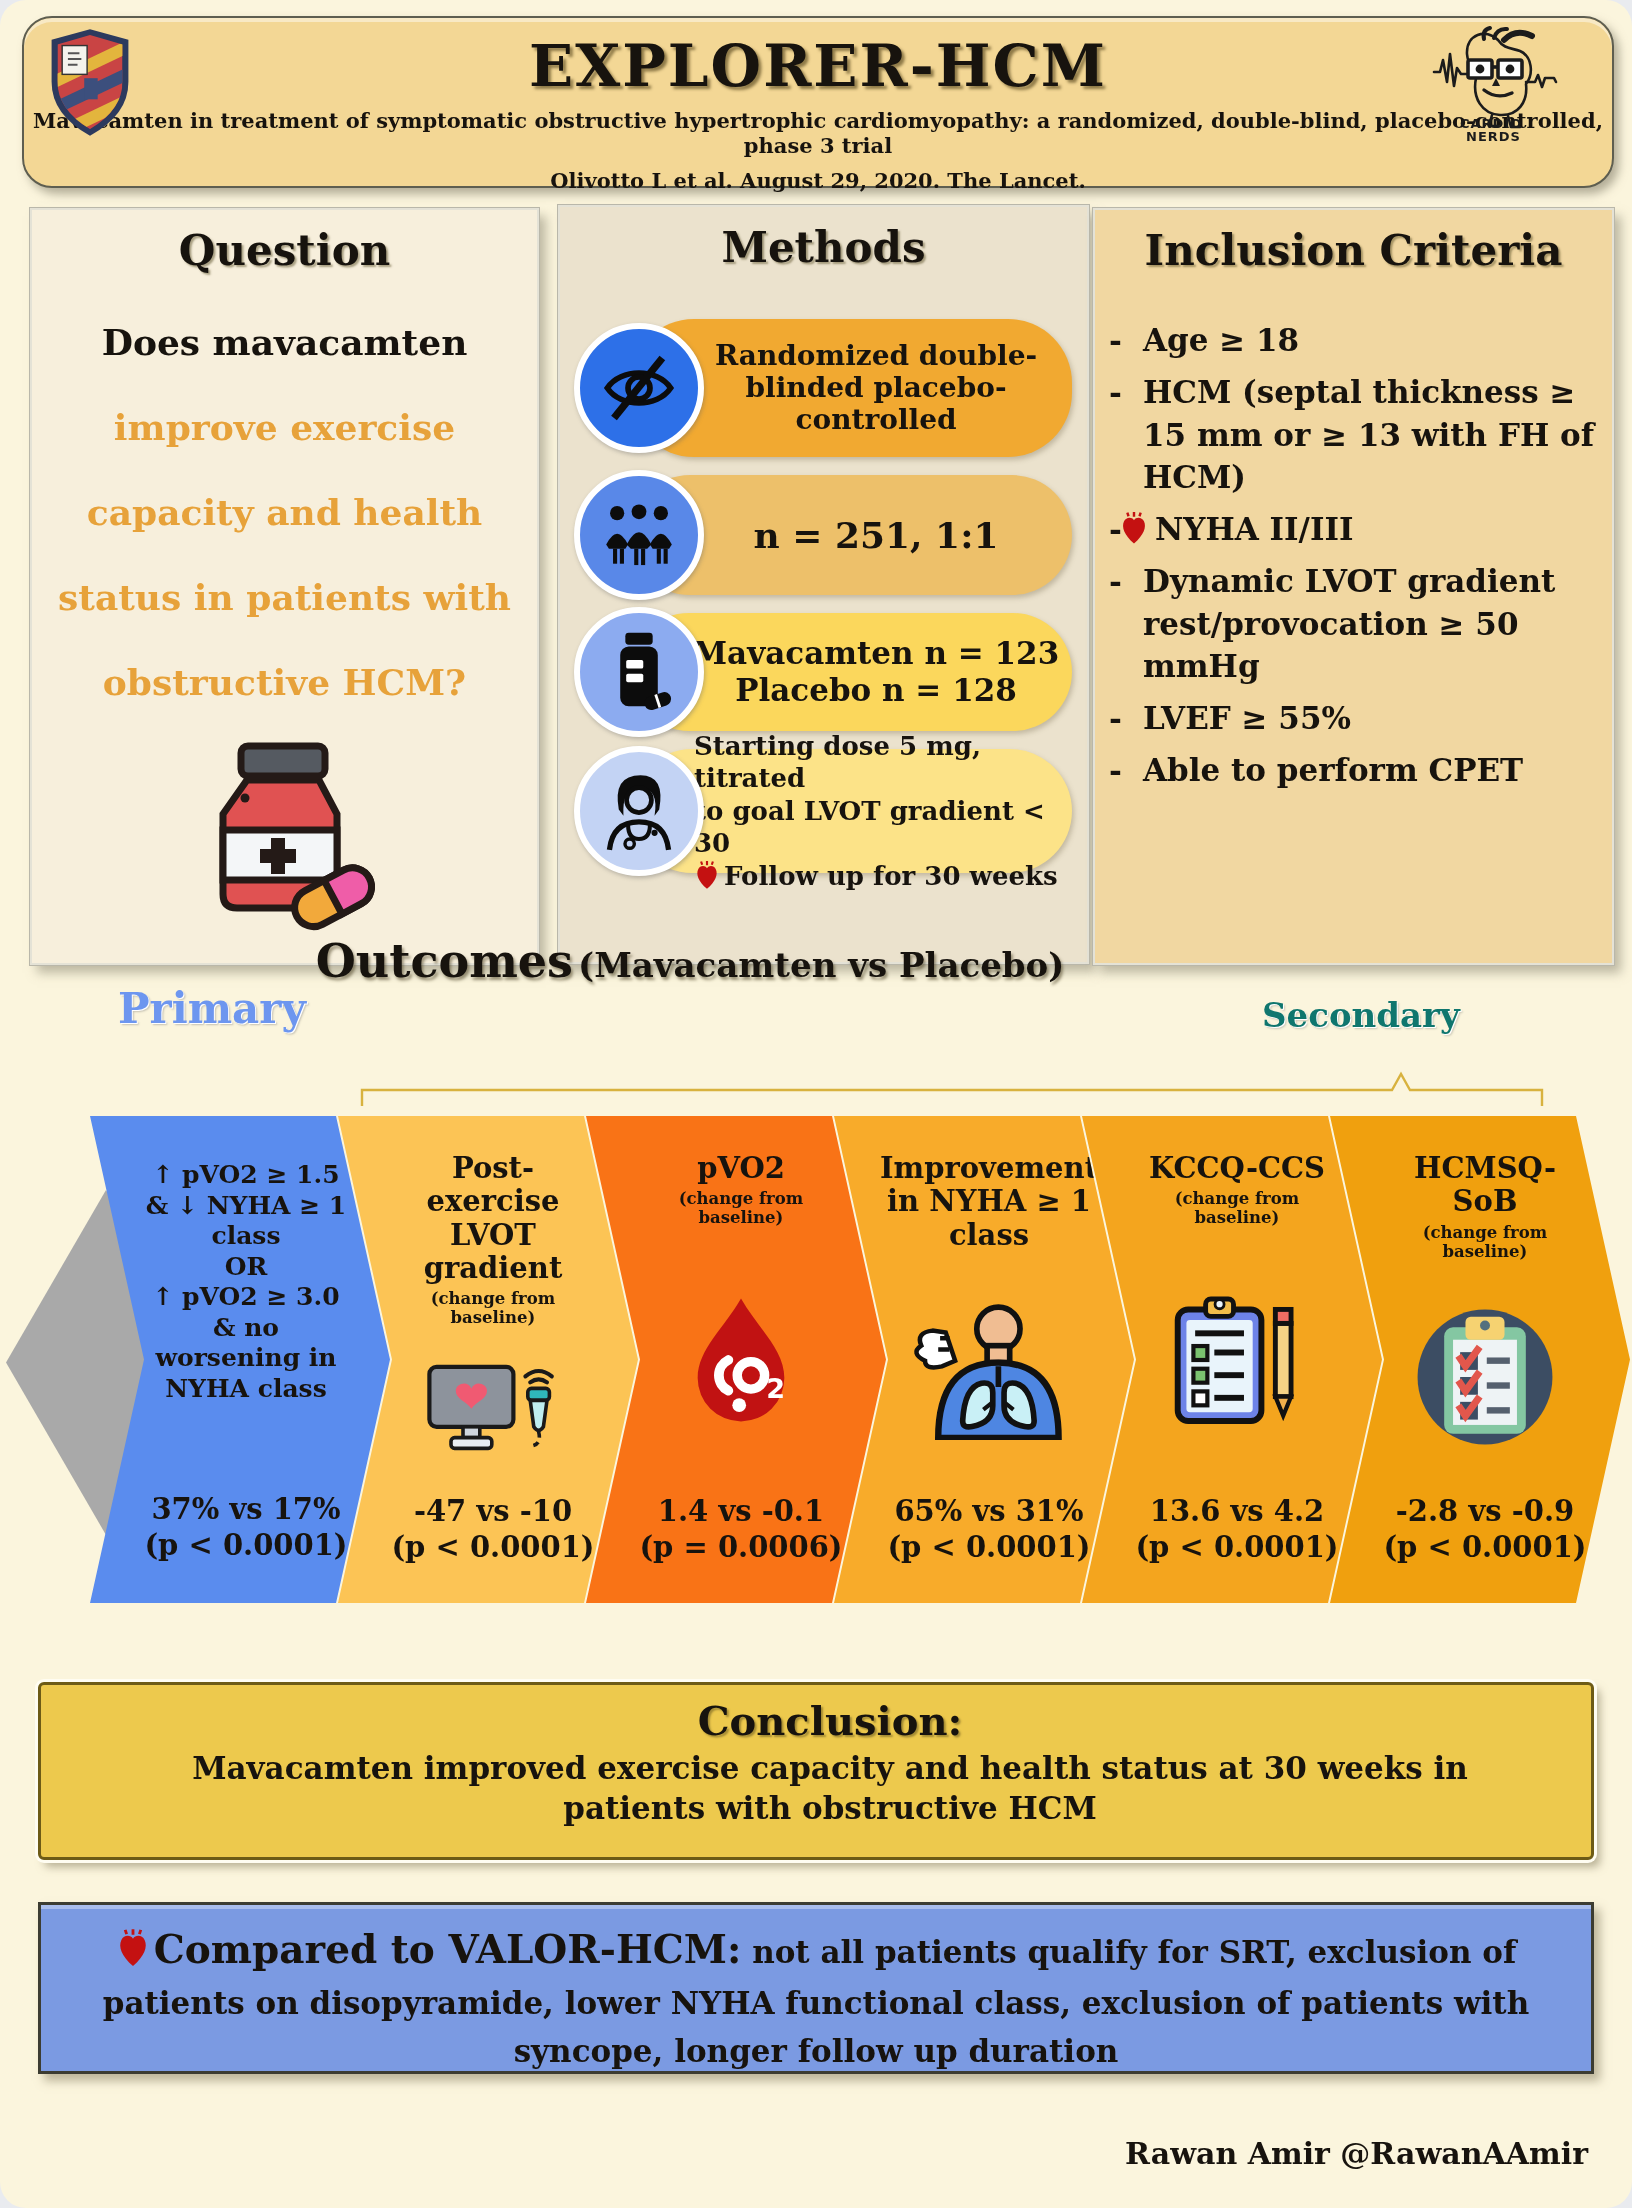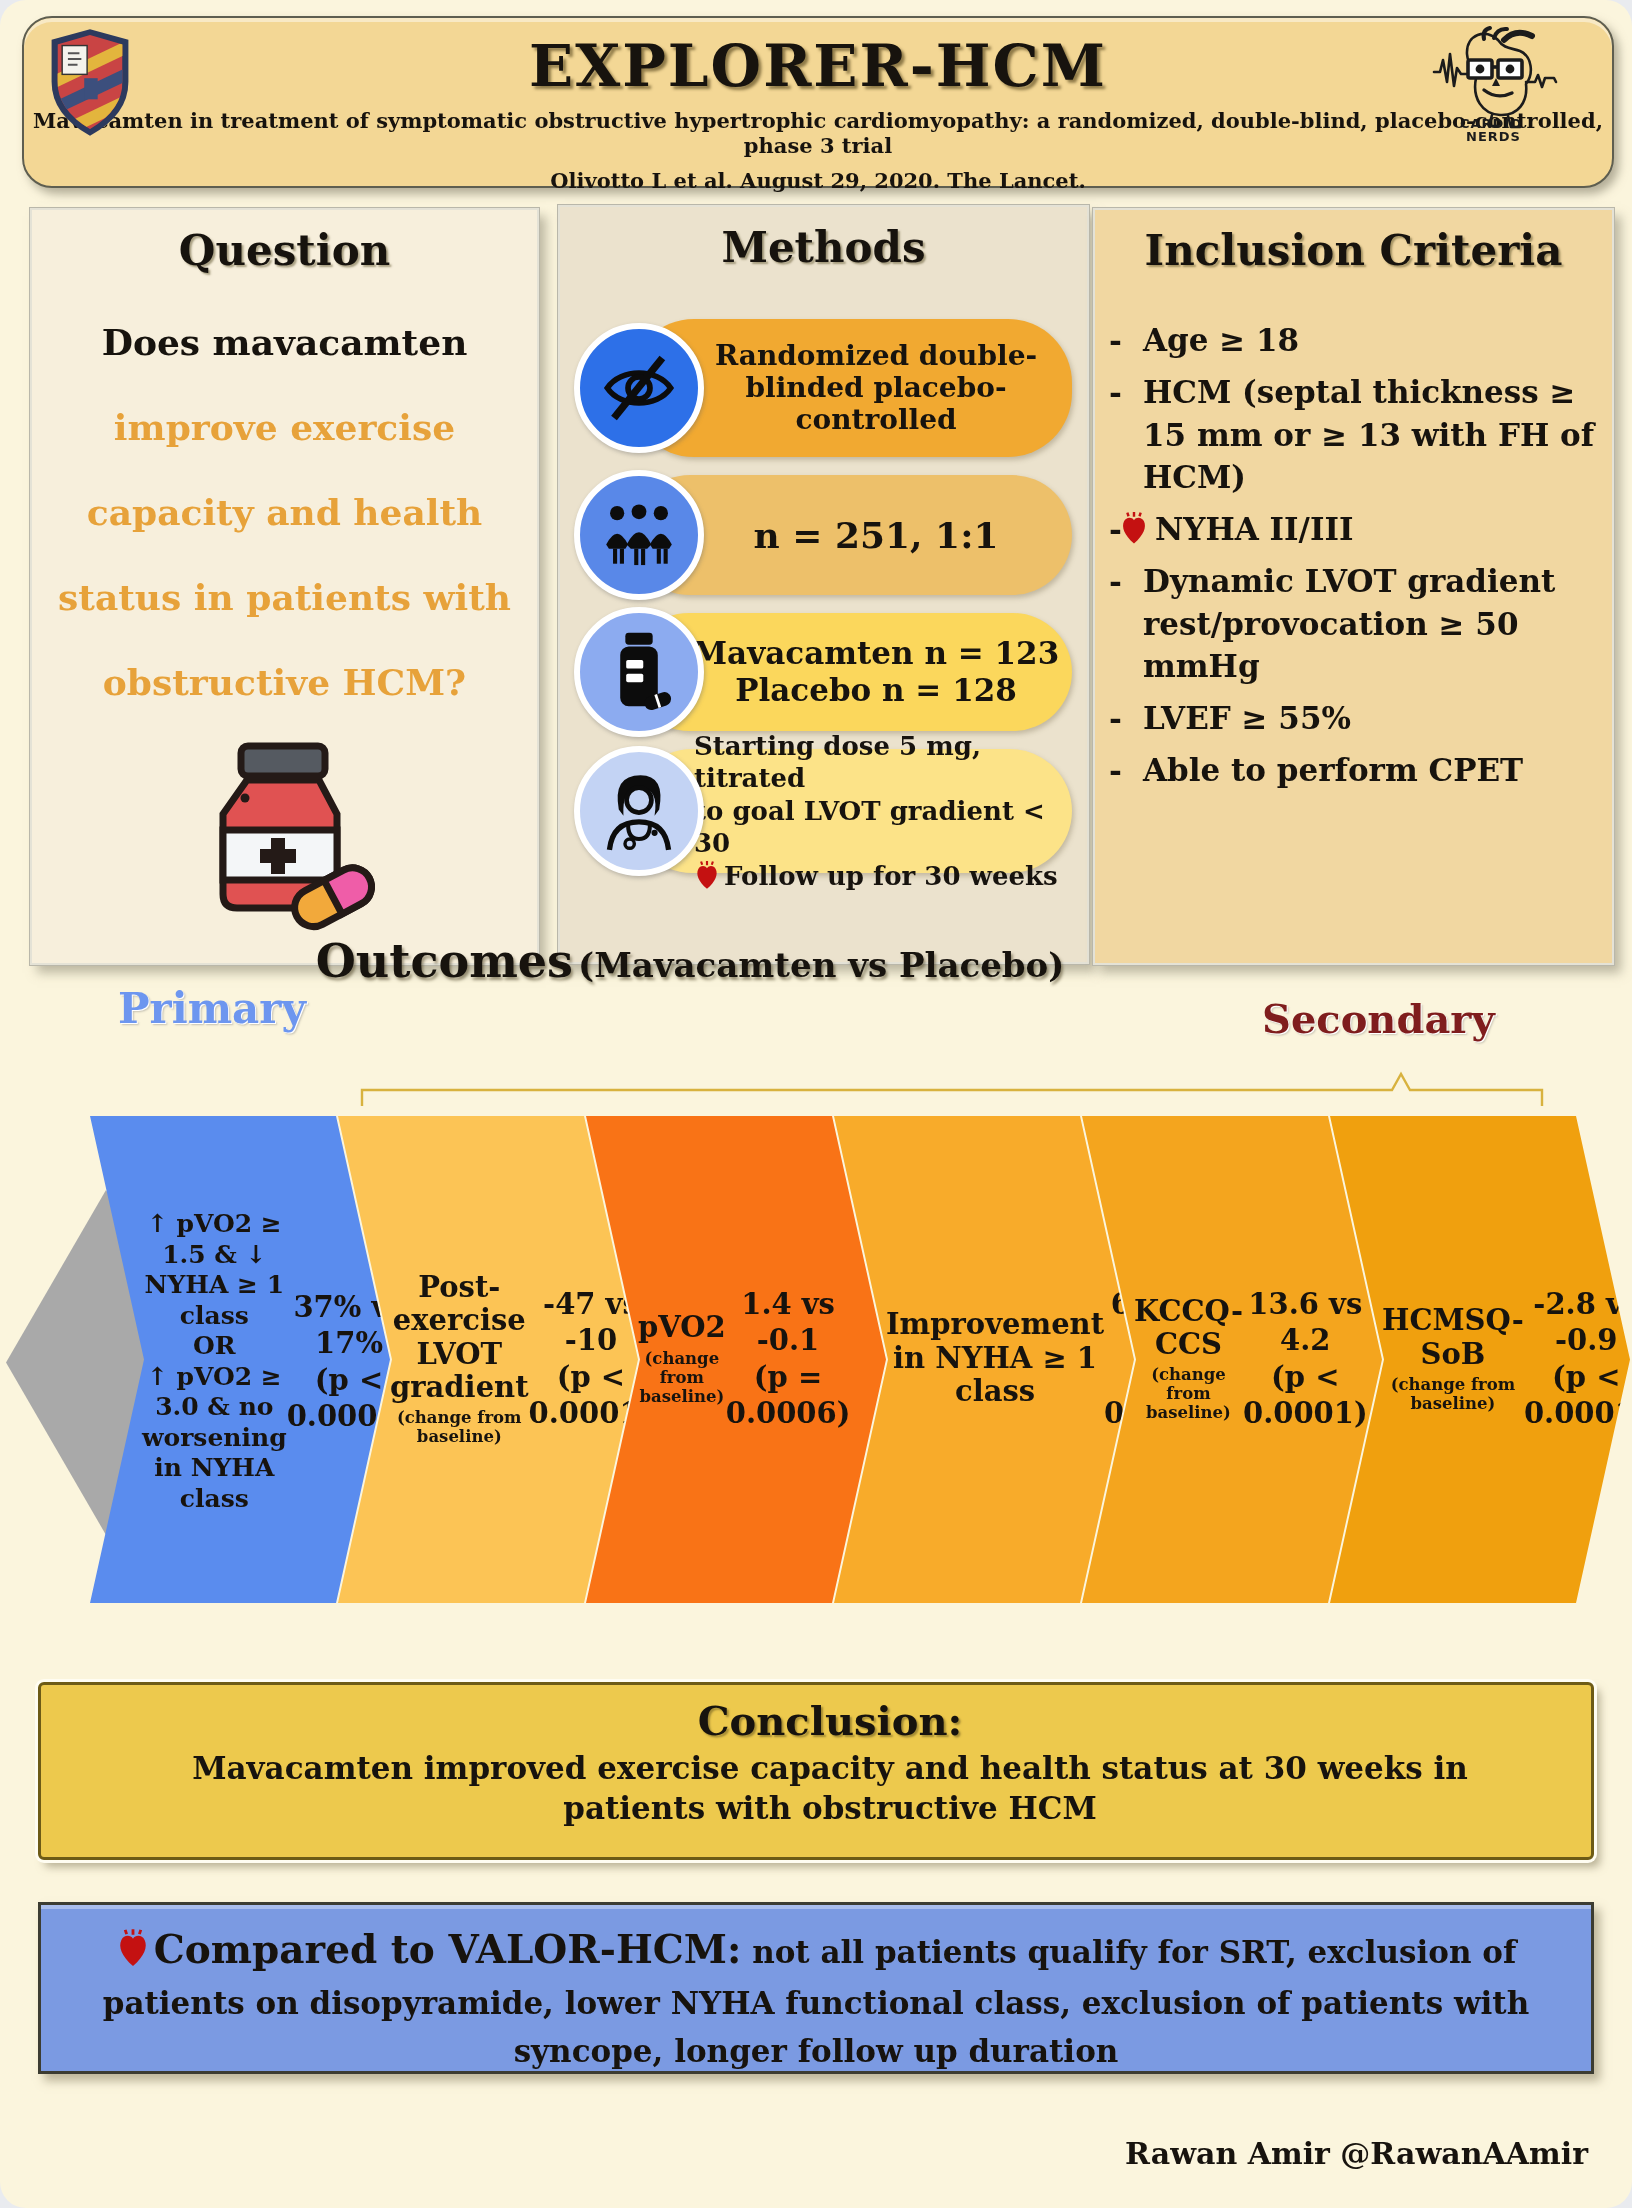--- a/index.html
+++ b/index.html
@@ -51,30 +51,30 @@
   .i-item{display:flex;font-size:31px;font-weight:bold;line-height:1.38;margin-bottom:9px;}
   .i-dash{width:34px;flex:none;}
   .i-heart{flex:none;margin:4px 6px 0 -6px;}
 
   
   .primary-label{left:118px;top:984px;font-size:42px;font-weight:bold;color:#6d96ef;
                  text-shadow:1px 1px 0 #fff,2px 2px 2px rgba(100,100,100,.35);}
   .outcomes-heading{left:290px;top:934px;width:800px;text-align:center;text-shadow:2px 3px 3px rgba(70,60,30,.5);}
   .outcomes-heading .big{font-size:46px;font-weight:bold;}
   .outcomes-heading .small{font-size:34px;font-weight:bold;}
-  .secondary-label{left:1262px;top:995px;font-size:40px;font-weight:bold;color:#7f1d1d;
+  .secondary-label{left:1262px;top:995px;font-size:34px;font-weight:bold;color:#0f766e;
                    text-shadow:1px 1px 0 #fff,2px 2px 2px rgba(100,100,100,.3);}
 
   
   .diamond{clip-path:polygon(0 50%,50% 0,100% 50%,50% 100%);}
   .dia-light{left:92px;top:1190px;width:250px;height:345px;background:#dedede;z-index:0;}
   .dia-dark{left:6px;top:1190px;width:200px;height:345px;background:#a9a9a9;z-index:1;}
   .chev{position:absolute;top:1116px;width:300px;height:487px;z-index:2;
         clip-path:polygon(54px 50%,0 0,246px 0,300px 50%,246px 100%,0 100%);
-        display:flex;flex-direction:row;align-items:center;justify-content:space-between;
+        display:flex;flex-direction:column;align-items:center;justify-content:space-between;
         text-align:center;font-weight:bold;}
   .chev1{left:90px;background:#5a8cee;padding:44px 40px 40px 52px;box-sizing:border-box;}
   .chev2{left:338px;background:#fcc455;}
   .chev3{left:586px;background:#f97316;}
   .chev4{left:834px;background:#f8ab2a;}
   .chev5{left:1082px;background:#f4a51e;}
   .chev6{left:1330px;background:#f0a00e;}
   .chev2,.chev3,.chev4,.chev5,.chev6{padding:36px 42px 38px 52px;box-sizing:border-box;}
   .crit{font-size:25px;line-height:1.22;}
   .ctitle{font-size:29px;line-height:1.15;}

